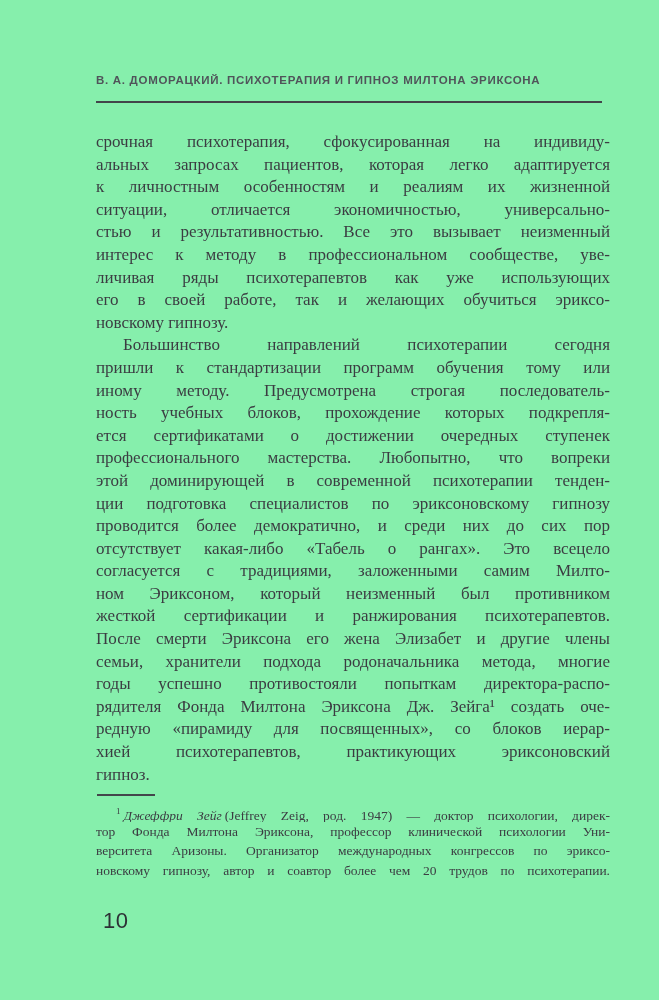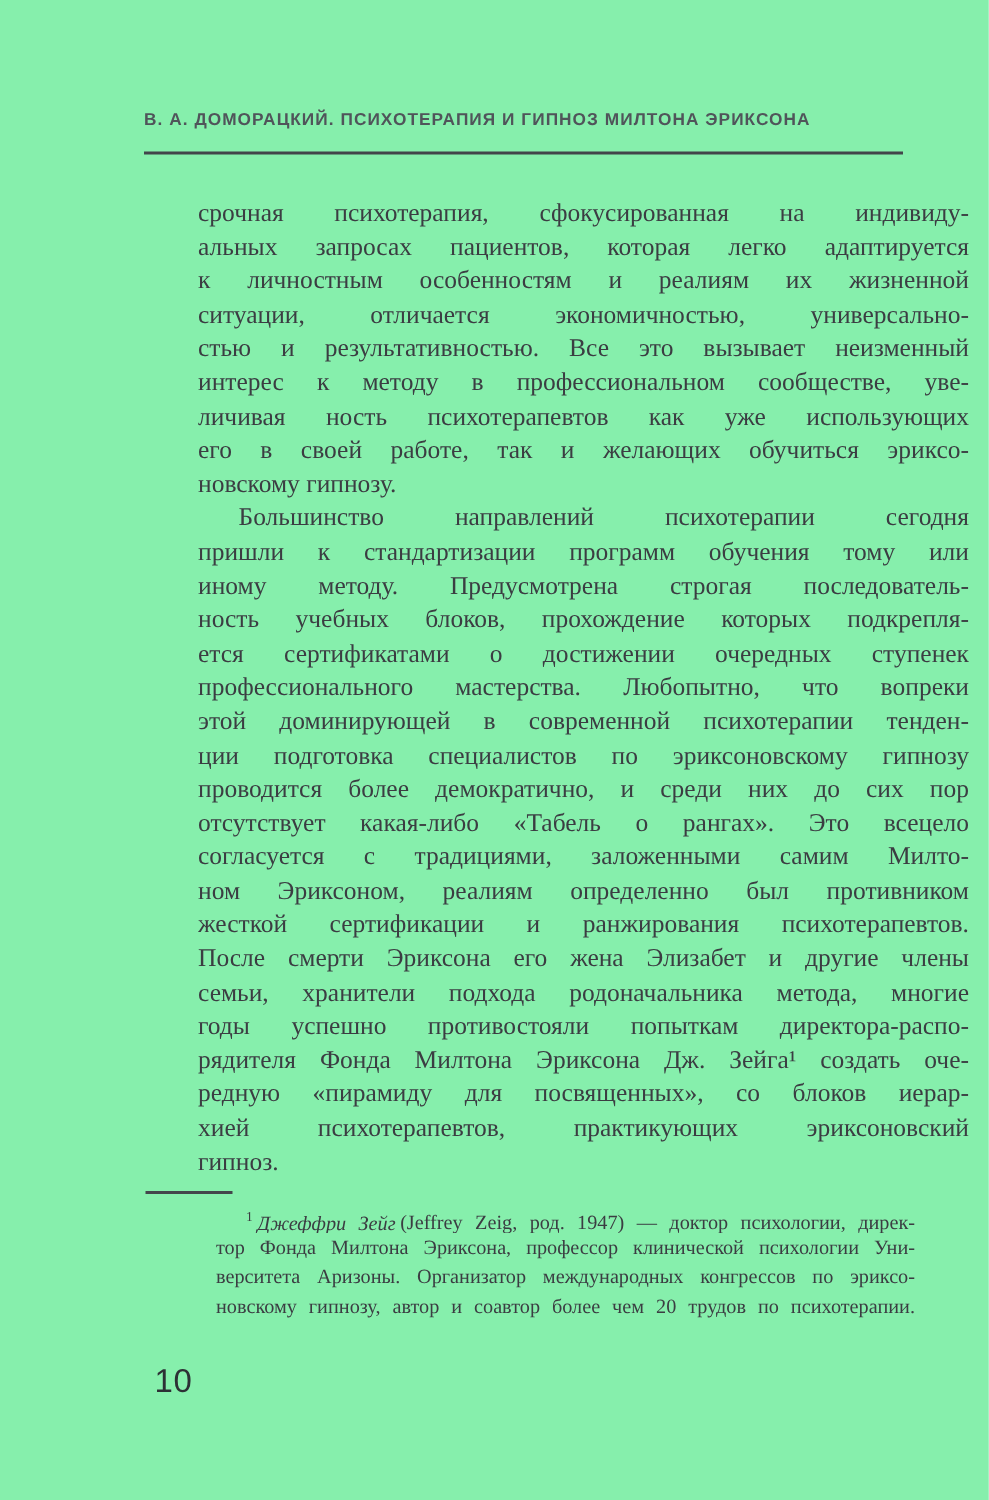--- a/index.html
+++ b/index.html
@@ -33,21 +33,20 @@
   }
   .body-text {
     position: absolute;
     left: 96px;
     top: 131px;
     width: 514px;
     font-family: "Liberation Serif", serif;
     font-size: 17px;
     line-height: 22.6px;
     color: #3b3d42;
-    margin-left: 36px;
   }
   .tline {
     text-align: justify;
     text-align-last: justify;
     height: 22.6px;
     overflow: hidden;
   }
   .tline.last { text-align-last: left; }
   .tline.indent { text-indent: 27px; }
   .fn-rule {
@@ -66,21 +65,20 @@
     font-family: "Liberation Serif", serif;
     font-size: 13.5px;
     line-height: 19.5px;
     color: #3b3d42;
   }
   .fnline {
     text-align: justify;
     text-align-last: justify;
     height: 19.5px;
     overflow: hidden;
-    margin-left: 48px;
   }
   .fnline.first { text-indent: 20px; }
   .fn-marker { font-size: 9px; }
   .fn-italic { font-style: italic; margin: 0 3px 0 3px; }
   .page-number {
     position: absolute;
     left: 103px;
     top: 908px;
     font-family: "Liberation Sans", sans-serif;
     font-size: 22px;
@@ -98,37 +96,37 @@
   <div class="head-rule"></div>
 
   <div class="body-text">
     <div>
       <div class="tline">срочная психотерапия, сфокусированная на индивиду-</div>
       <div class="tline">альных запросах пациентов, которая легко адаптируется</div>
       <div class="tline">к личностным особенностям и реалиям их жизненной</div>
       <div class="tline">ситуации, отличается экономичностью, универсально-</div>
       <div class="tline">стью и результативностью. Все это вызывает неизменный</div>
       <div class="tline">интерес к методу в профессиональном сообществе, уве-</div>
-      <div class="tline">личивая ность психотерапевтов как уже использующих</div>
+      <div class="tline">личивая ряды психотерапевтов как уже использующих</div>
       <div class="tline">его в своей работе, так и желающих обучиться эриксо-</div>
       <div class="tline last">новскому гипнозу.</div>
     </div>
     <div>
       <div class="tline indent">Большинство направлений психотерапии сегодня</div>
       <div class="tline">пришли к стандартизации программ обучения тому или</div>
       <div class="tline">иному методу. Предусмотрена строгая последователь-</div>
       <div class="tline">ность учебных блоков, прохождение которых подкрепля-</div>
       <div class="tline">ется сертификатами о достижении очередных ступенек</div>
       <div class="tline">профессионального мастерства. Любопытно, что вопреки</div>
       <div class="tline">этой доминирующей в современной психотерапии тенден-</div>
       <div class="tline">ции подготовка специалистов по эриксоновскому гипнозу</div>
       <div class="tline">проводится более демократично, и среди них до сих пор</div>
       <div class="tline">отсутствует какая-либо «Табель о рангах». Это всецело</div>
       <div class="tline">согласуется с традициями, заложенными самим Милто-</div>
-      <div class="tline">ном Эриксоном, реалиям определенно был противником</div>
+      <div class="tline">ном Эриксоном, который неизменный был противником</div>
       <div class="tline">жесткой сертификации и ранжирования психотерапевтов.</div>
       <div class="tline">После смерти Эриксона его жена Элизабет и другие члены</div>
       <div class="tline">семьи, хранители подхода родоначальника метода, многие</div>
       <div class="tline">годы успешно противостояли попыткам директора-распо-</div>
       <div class="tline">рядителя Фонда Милтона Эриксона Дж. Зейга¹ создать оче-</div>
       <div class="tline">редную «пирамиду для посвященных», со блоков иерар-</div>
       <div class="tline">хией психотерапевтов, практикующих эриксоновский</div>
       <div class="tline last">гипноз.</div>
     </div>
   </div>

